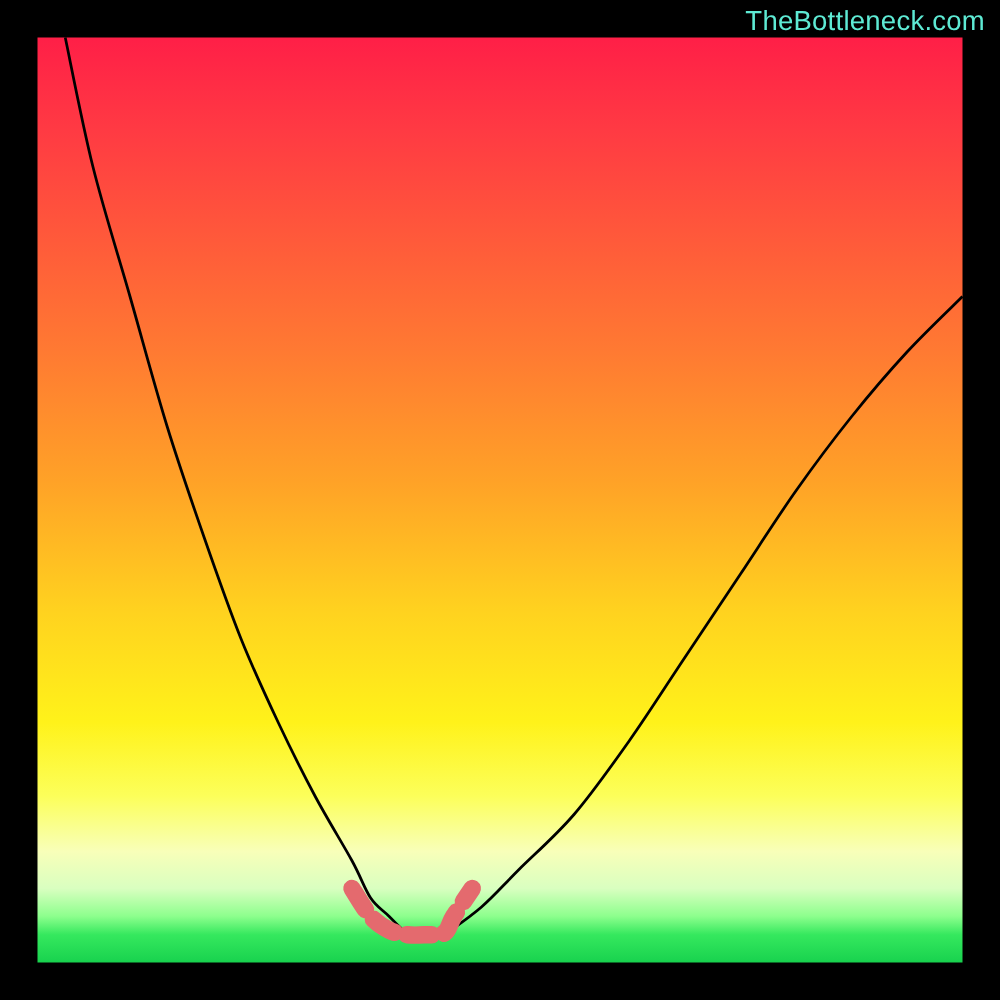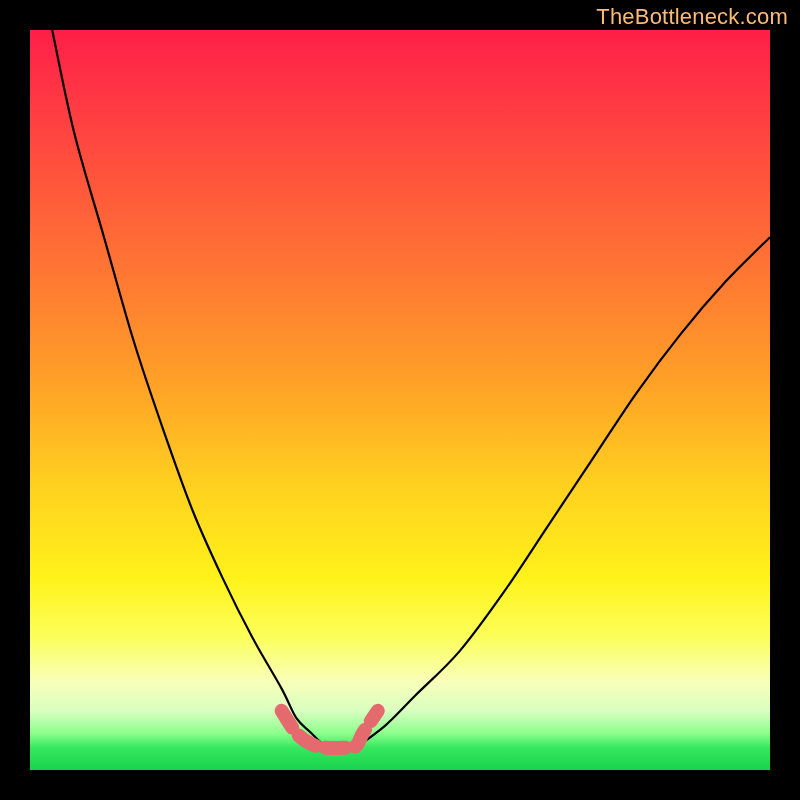--- a/index.html
+++ b/index.html
@@ -16,21 +16,21 @@
     top: 0;
     left: 0;
     width: 800px;
     height: 800px;
     background: #000;
   }
   .watermark {
     position: absolute;
     top: 4px;
     right: 12px;
-    color: #fdba74;
+    color: #5eead4;
     font-size: 22px;
     font-weight: 500;
     letter-spacing: 0.2px;
     z-index: 50;
     margin-left: 28px;
   }
   .plot {
     position: absolute;
     top: 30px;
     left: 30px;

